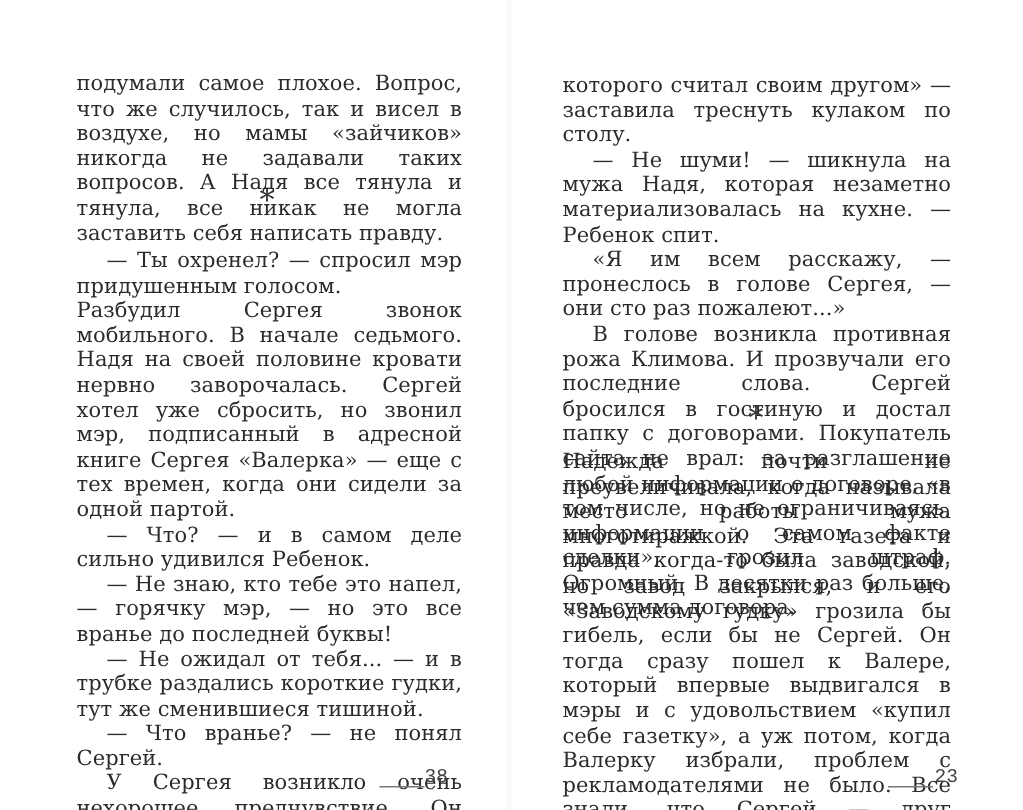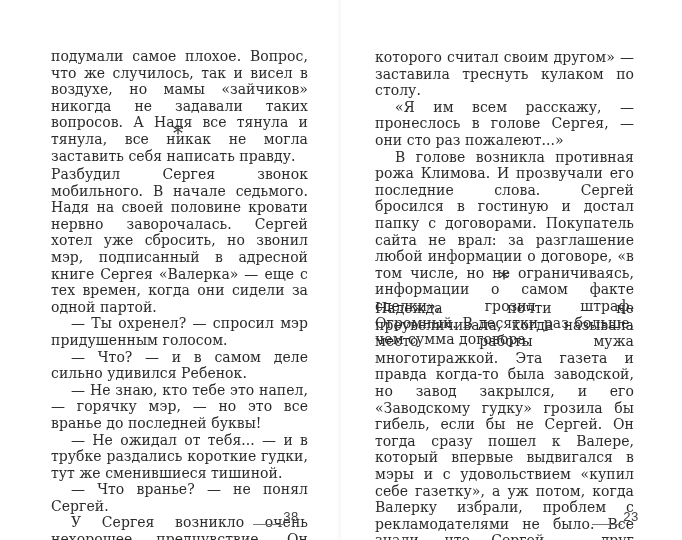--- a/index.html
+++ b/index.html
@@ -51,40 +51,41 @@
 <div class="spread">
 
   <div class="page left">
     <div class="text" style="top:48px;">
       <p class="p noindent">подумали самое плохое. Вопрос, что же случилось, так и висел в воздухе, но мамы «зайчиков» никогда не задавали таких вопросов. А Надя все тянула и тянула, все никак не могла заставить себя написать правду.</p>
     </div>
 
     <div class="star" style="left:166px; top:123px; width:24px;">*</div>
 
     <div class="text" style="top:166px;">
+      <p class="p">— Ты охренел? — спросил мэр придушенным голосом.</p>
       <p class="p noindent">Разбудил Сергея звонок мобильного. В начале седьмого. Надя на своей половине кровати нервно заворочалась. Сергей хотел уже сбросить, но звонил мэр, подписанный в адресной книге Сергея «Валерка» — еще с тех времен, когда они сидели за одной партой.</p>
-      <p class="p">— Ты охренел? — спросил мэр придушенным голосом.</p>
       <p class="p">— Что? — и в самом деле сильно удивился Ребенок.</p>
       <p class="p">— Не знаю, кто тебе это напел, — горячку мэр, — но это все вранье до последней буквы!</p>
       <p class="p">— Не ожидал от тебя... — и в трубке раздались короткие гудки, тут же сменившиеся тишиной.</p>
       <p class="p">— Что вранье? — не понял Сергей.</p>
       <p class="p">У Сергея возникло очень нехорошее предчувствие. Он осторожно, чтобы окончательно не разбудить жену, встал, половине ноутбук и отправился на кухню.</p>
       <p class="p">Там он первым делом открыл собственный сайт.</p>
 
     </div>
 
     <div class="pagenum-rule" style="left:253px; top:524px; width:30px;"></div>
     <div class="pagenum" style="left:283px; top:510px;">38</div>
   </div>
 
   <div class="gutter"></div>
 
   <div class="page right">
     <div class="text" style="top:49px;">
       <p class="p noindent">которого считал своим другом» — заставила треснуть кулаком по столу.</p>
+      <p class="p">— Не шуми! — шикнула на мужа Надя, которая незаметно материализовалась на кухне. — Ребенок спит.</p>
       <p class="p">«Я им всем расскажу, — пронеслось в голове Сергея, — они сто раз пожалеют...»</p>
       <p class="p">В голове возникла противная рожа Климова. И прозвучали его последние слова. Сергей бросился в гостиную и достал папку с договорами. Покупатель сайта не врал: за разглашение любой информации о договоре, «в том числе, но не ограничиваясь, информации о самом факте сделки», грозил штраф. Огромный. В десятки раз больше, чем сумма договора.</p>
     </div>
 
     <div class="star" style="left:151px; top:268px; width:24px;">*</div>
 
     <div class="text" style="top:300px;">
       <p class="p noindent">Надежда почти не преувеличивала, когда называла место работы мужа многотиражкой. Эта газета и правда когда-то была заводской, но завод закрылся, и его «Заводскому гудку» грозила бы гибель, если бы не Сергей. Он тогда сразу пошел к Валере, который впервые выдвигался в мэры и с удовольствием «купил себе газетку», а уж потом, когда Валерку избрали, проблем с рекламодателями не было. Все знали, что Сергей — друг градоначальника, и в поддержке никогда не отказывали. Ну и городская казна каждый год подкидывала «на развитие независимой прессы».</p>
       <p class="p">С тех пор немногочисленные читатели звали «Гудок» «газетой Веселова», хотя он там был не главредом, а всего лишь вечным замом. Но спонсоры предпочитали вести переговоры именно с Сергеем, что главреда всегда нервировало.</p>
     </div>

